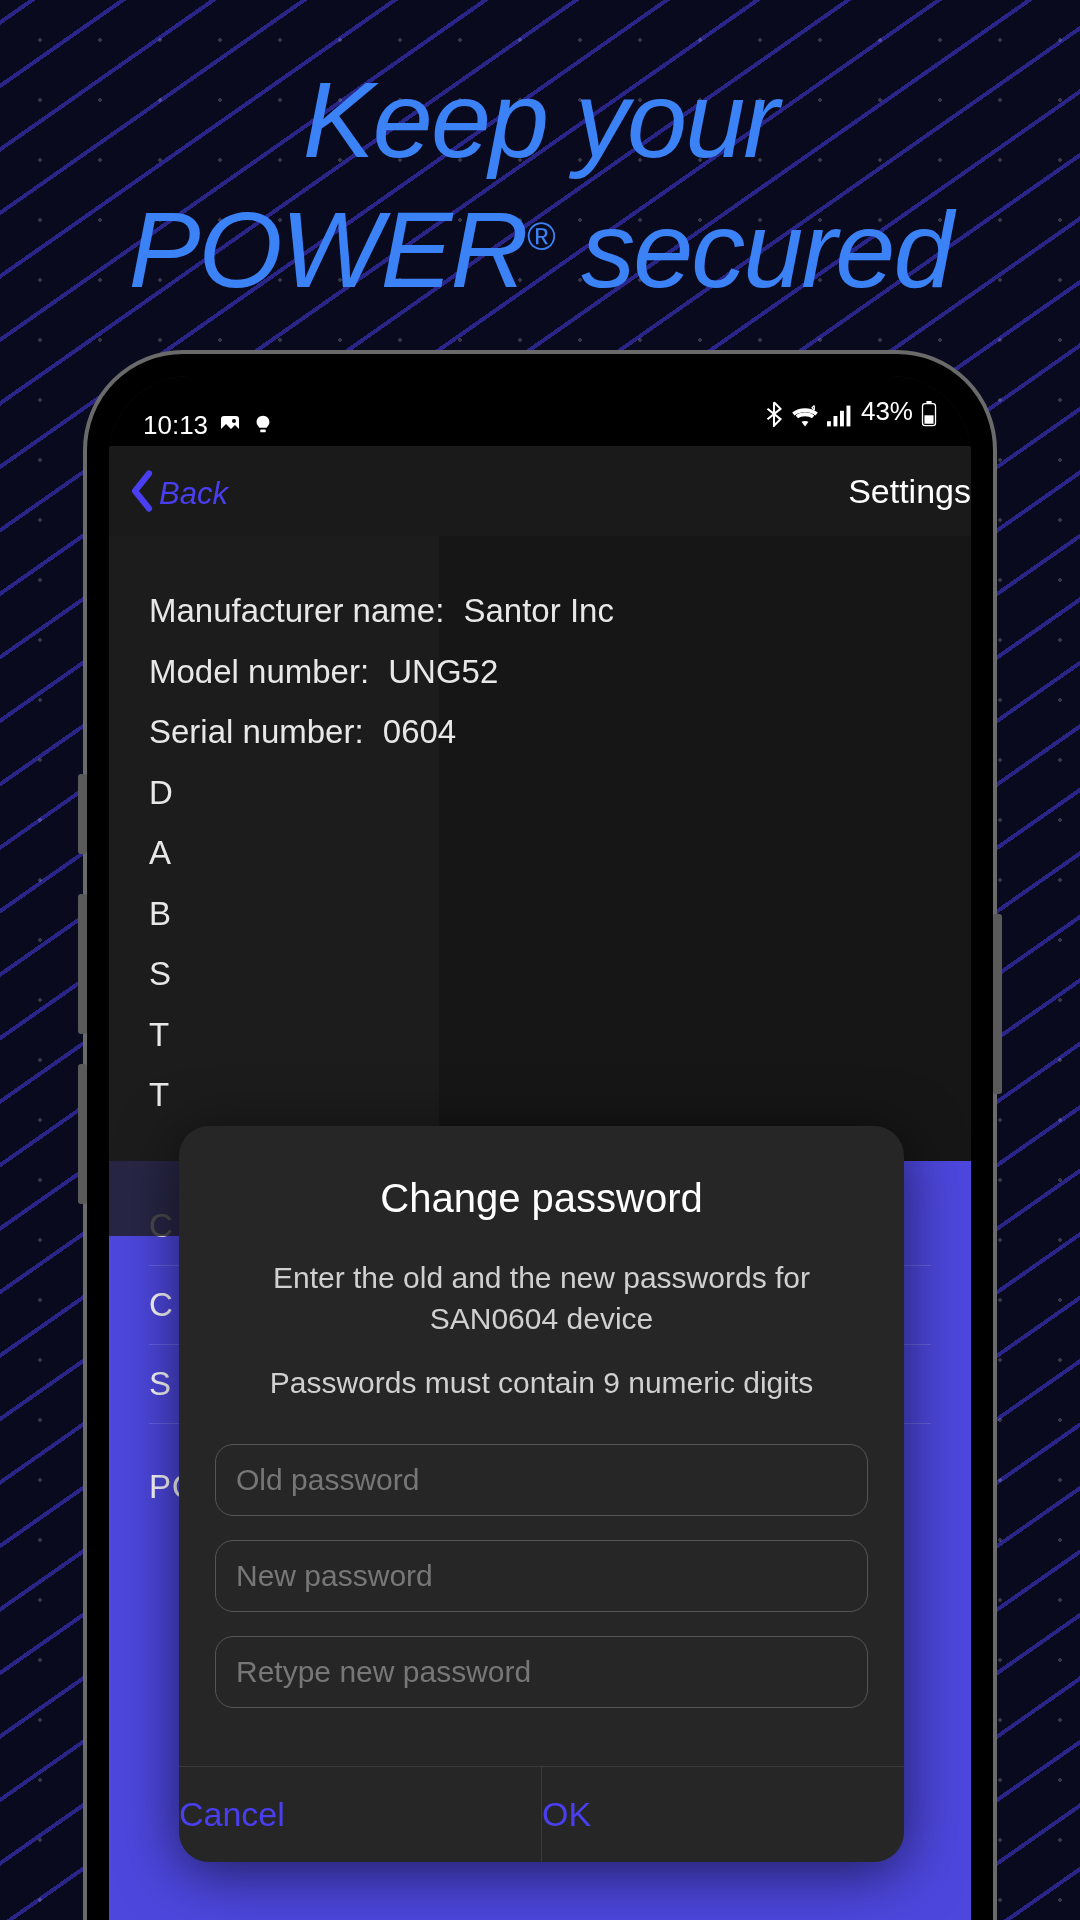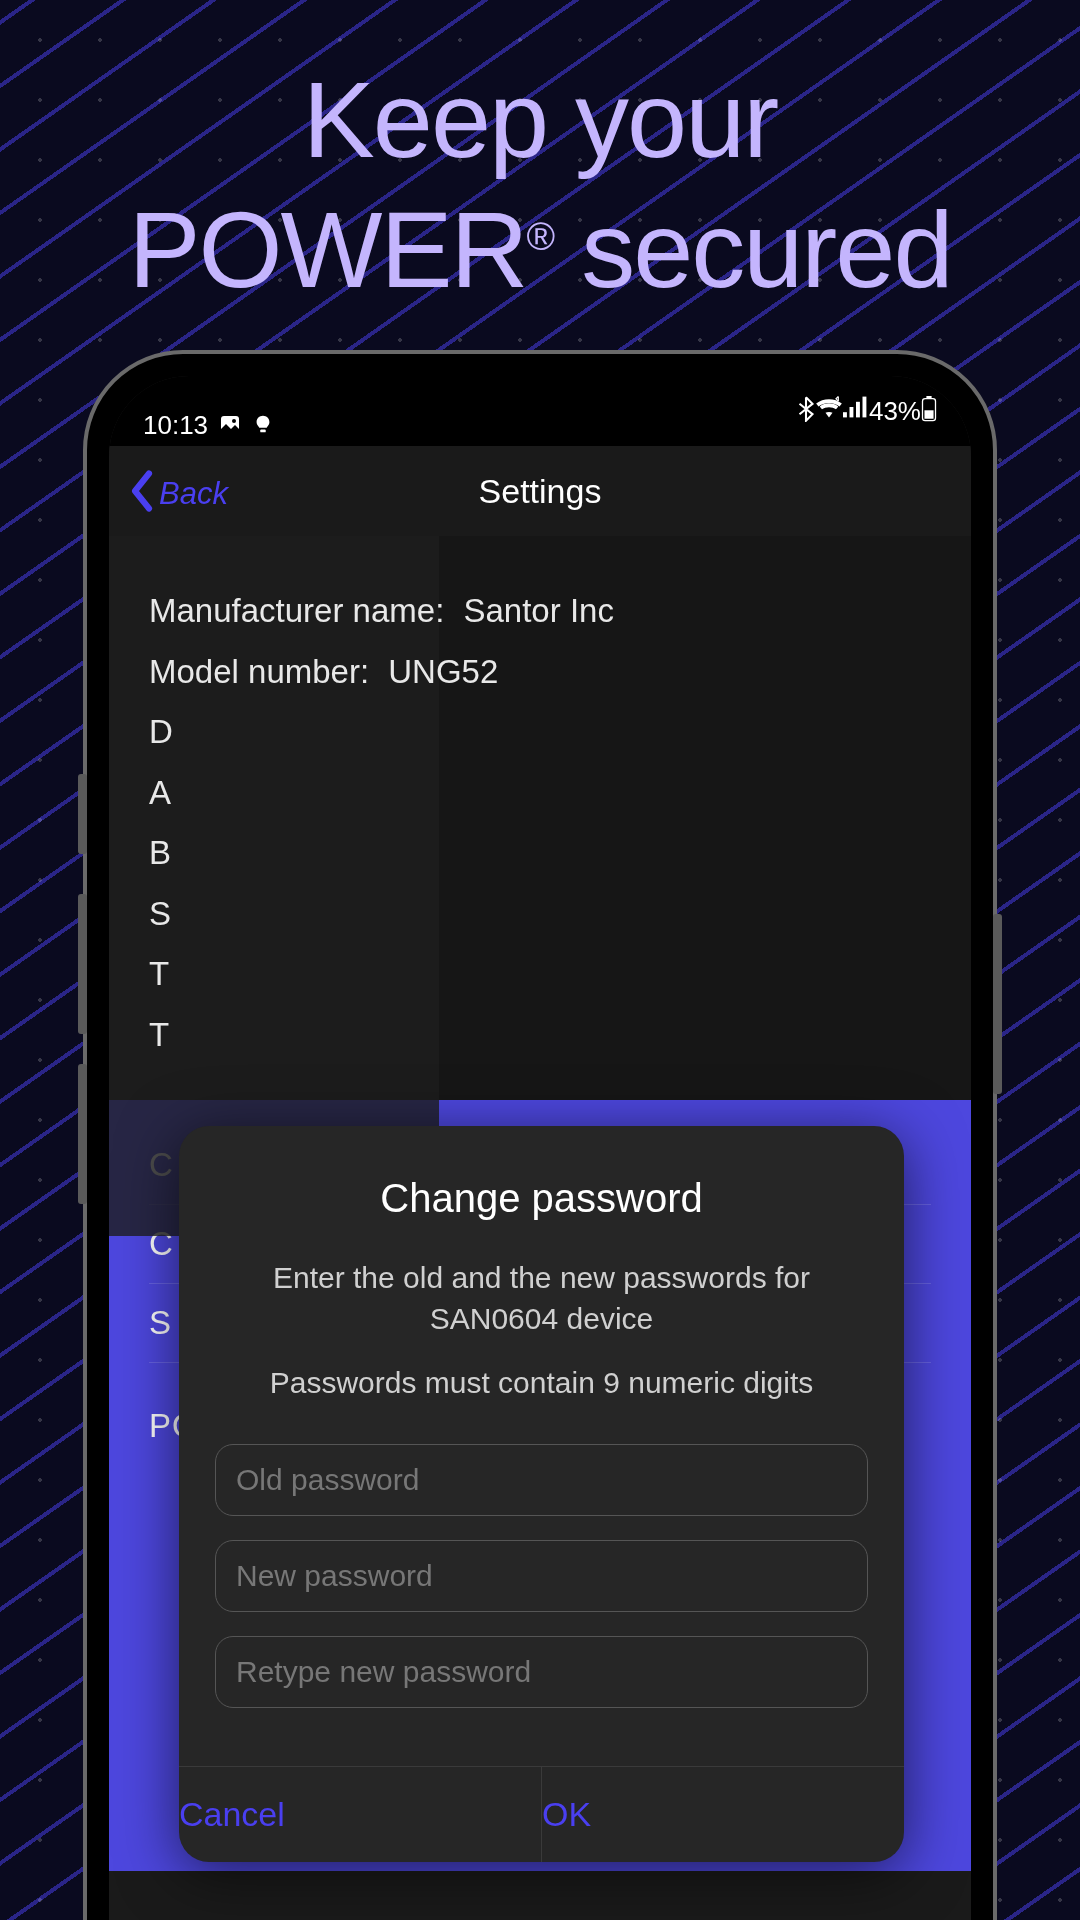--- a/index.html
+++ b/index.html
@@ -35,27 +35,28 @@
 }
 .bg-dots {
   position: absolute;
   inset: 0;
   background-image: radial-gradient(circle, rgba(255,255,255,0.18) 2px, transparent 2px);
   background-size: 60px 60px;
   background-position: 10px 10px;
 }
 .headline {
   position: relative;
-  color: #c4b5fd;
+  color: #3b82f6;
   font-size: 108px;
   line-height: 1.2;
   font-weight: 500;
   text-align: center;
   margin-top: 55px;
   letter-spacing: -2px;
+  font-style: italic;
 }
 .headline sup {
   font-size: 0.36em;
   vertical-align: super;
 }
 
 .phone {
   position: absolute;
   left: 83px;
   top: 350px;
@@ -88,21 +89,21 @@
   height: 70px;
   display: flex;
   justify-content: space-between;
   align-items: center;
   padding: 0 34px;
   color: #fff;
   font-size: 26px;
   background: #000;
 }
 .status-left { display: flex; align-items: center; gap: 10px; font-weight: 500; margin-top: 28px;}
-.status-right { display: flex; align-items: flex-start; }
+.status-right { display: flex; align-items: flex-end; gap: 8px; }
 .status-icon { display: inline-flex; }
 
 .nav-bar {
   background: #1a1a1a;
   height: 90px;
   display: flex;
   align-items: center;
   position: relative;
   padding: 0 20px;
 }
@@ -111,21 +112,21 @@
   align-items: flex-end;
   color: #4a3ff0;
   font-size: 31px;
   gap: 4px;
   font-style: italic;
 }
 .back-btn svg { width: 26px; height: 42px; }
 .nav-title {
   position: absolute;
   left: 0; right: 0;
-  text-align: center;
+  text-align: right;
   color: #fff;
   font-size: 34px;
   font-weight: 500;
   pointer-events: none;
 }
 
 .content {
   padding: 50px 40px 0;
   color: #e8e8e8;
   font-size: 33px;
@@ -289,20 +290,24 @@
 
     <div class="content">
       <div class="bg-panel"></div>
       <div class="info-row">
         <span class="info-label">Manufacturer name:</span>
         <span class="info-value">Santor Inc</span>
       </div>
       <div class="info-row">
         <span class="info-label">Model number:</span>
         <span class="info-value">UNG52</span>
+      </div>
+      <div class="info-row">
+        <span class="info-label">Serial number:</span>
+        <span class="info-value">0604</span>
       </div>
       <div class="partial-row">D</div>
       <div class="partial-row">A</div>
       <div class="partial-row">B</div>
       <div class="partial-row">S</div>
       <div class="partial-row">T</div>
       <div class="partial-row">T</div>
       <div style="height:30px"></div>
     </div>
 

